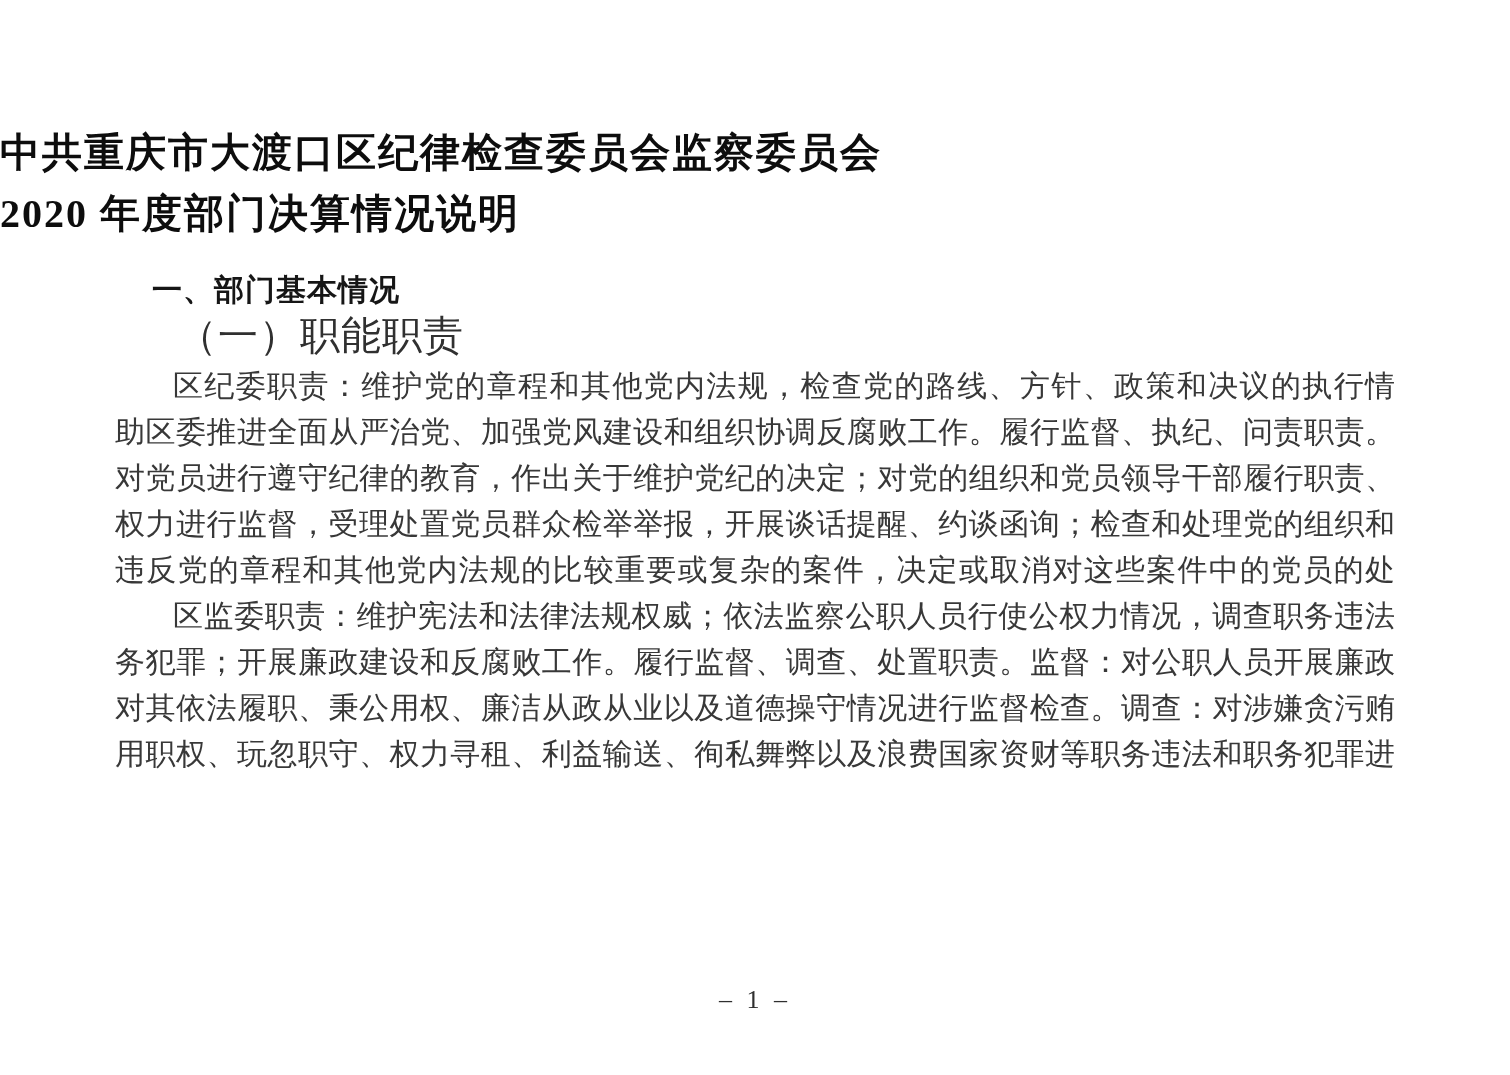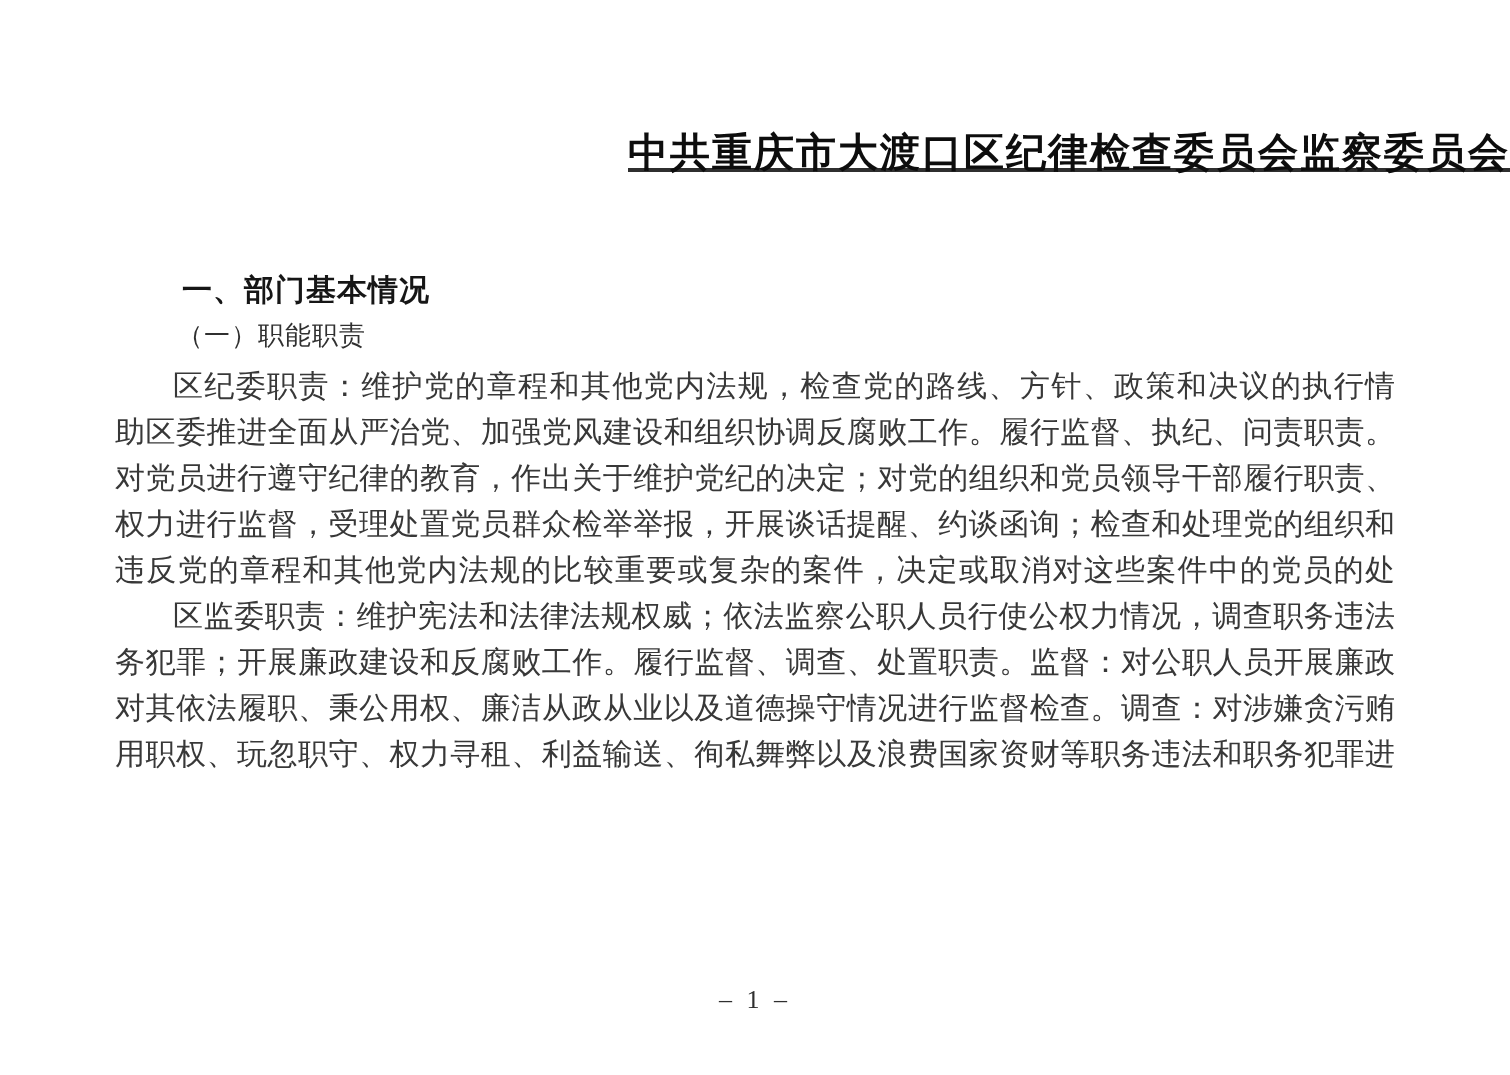--- a/index.html
+++ b/index.html
@@ -19,51 +19,50 @@
     position: absolute;
     inset: 0;
     background: #ffffff;
   }
   
   .title-block {
     position: absolute;
     top: 122px;
     left: 0;
     width: 1510px;
-    text-align: right;
-    text-decoration: underline;
+    text-align: left;
   }
   .title-line {
     height: 61px;
     line-height: 61px;
     font-size: 40px;
     font-weight: bold;
     letter-spacing: 2px;
     color: #0d0d0d;
     font-family: "Liberation Serif", serif;
     white-space: nowrap;
   }
   
   .heading {
     position: absolute;
     top: 272px;
-    left: 182px;
+    left: 152px;
     font-family: "Liberation Sans", sans-serif;
     font-weight: bold;
     font-size: 30px;
     line-height: 36px;
     color: #161616;
     letter-spacing: 1px;
   }
   
   .subheading {
     position: absolute;
     top: 318px;
     left: 177px;
-    font-size: 26px;
+    font-size: 40px;
     line-height: 36px;
     color: #303030;
     letter-spacing: 1px;
   }
   
   .body-block {
     position: absolute;
     top: 363px;
     left: 115px;
     width: 1280px;
@@ -101,20 +100,21 @@
     letter-spacing: 4px;
   }
 </style>
 </head>
 <body>
 
 <div class="page">
 
   <div class="title-block">
     <div class="title-line">中共重庆市大渡口区纪律检查委员会监察委员会</div>
+    <div class="title-line">2020 年度部门决算情况说明</div>
   </div>
 
   <div class="heading">一、部门基本情况</div>
 
   <div class="subheading">（一）职能职责</div>
 
   <div class="body-block">
     <div class="line jl indent">区纪委职责：维护党的章程和其他党内法规，检查党的路线、方针、政策和决议的执行情况，协</div>
     <div class="line jl">助区委推进全面从严治党、加强党风建设和组织协调反腐败工作。履行监督、执纪、问责职责。经常</div>
     <div class="line jl">对党员进行遵守纪律的教育，作出关于维护党纪的决定；对党的组织和党员领导干部履行职责、行使</div>

